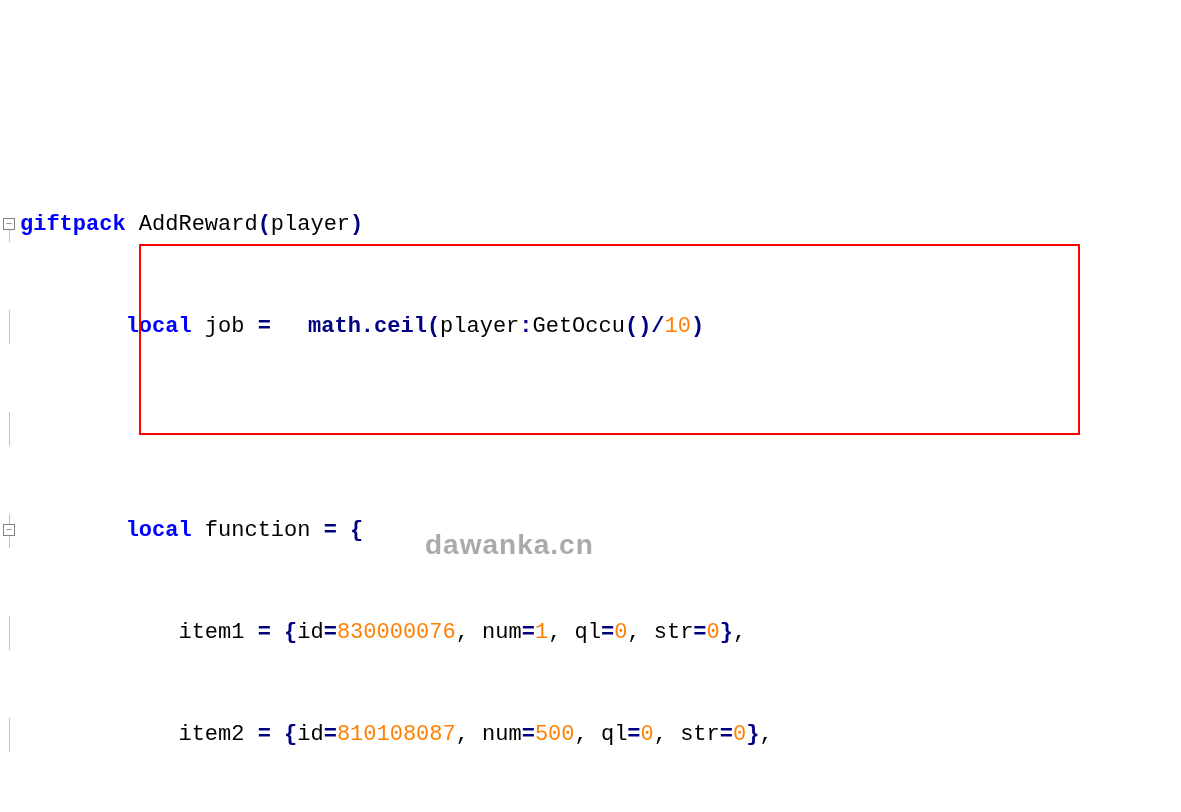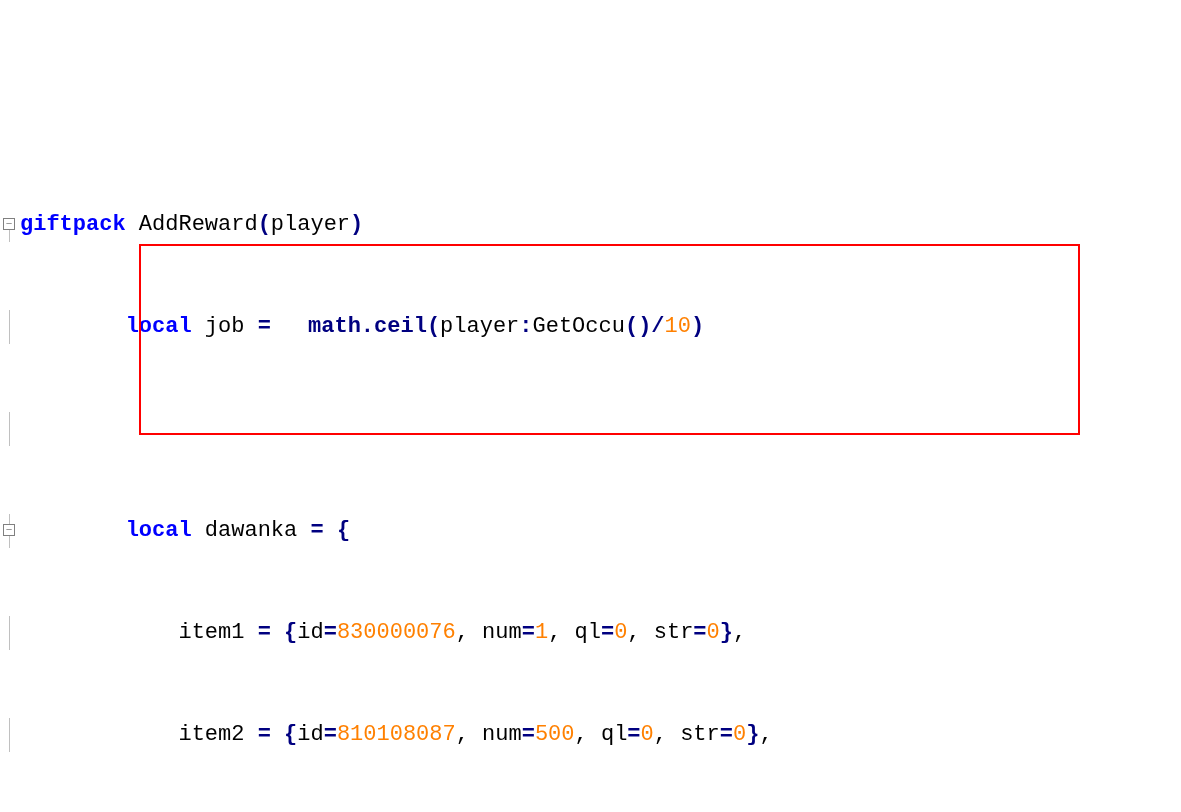--- a/index.html
+++ b/index.html
@@ -90,21 +90,21 @@
 
 <div class="line">
 <div class="gutter"><div class="fold-line"></div></div>
 <div class="content">        <span class="kw">local</span> <span class="ident">job</span> <span class="op">=</span> <span class="mathf">math.ceil</span><span class="paren">(</span><span class="ident">player</span><span class="op">:</span><span class="ident">GetOccu</span><span class="paren">(</span><span class="paren">)</span><span class="op">/</span><span class="num">10</span><span class="paren">)</span></div>
 </div>
 
 <div class="line"><div class="gutter"><div class="fold-line"></div></div><div class="content"></div></div>
 
 <div class="line">
 <div class="gutter"><div class="fold-line fold-line-top"></div><div class="fold-box">−</div><div class="fold-line fold-line-bottom"></div></div>
-<div class="content">        <span class="kw">local</span> <span class="ident">dawanka</span> <span class="op">=</span> <span class="op">{</span></div>
+<div class="content">        <span class="kw">local</span> <span class="ident">function</span> <span class="op">=</span> <span class="op">{</span></div>
 </div>
 
 <div class="line">
 <div class="gutter"><div class="fold-line"></div></div>
 <div class="content">            <span class="ident">item1</span> <span class="op">=</span> <span class="op">{</span><span class="ident">id</span><span class="op">=</span><span class="num">830000076</span><span class="punct">,</span> <span class="ident">num</span><span class="op">=</span><span class="num">1</span><span class="punct">,</span> <span class="ident">ql</span><span class="op">=</span><span class="num">0</span><span class="punct">,</span> <span class="ident">str</span><span class="op">=</span><span class="num">0</span><span class="op">}</span><span class="punct">,</span></div>
 </div>
 
 <div class="line">
 <div class="gutter"><div class="fold-line"></div></div>
 <div class="content">            <span class="ident">item2</span> <span class="op">=</span> <span class="op">{</span><span class="ident">id</span><span class="op">=</span><span class="num">810108087</span><span class="punct">,</span> <span class="ident">num</span><span class="op">=</span><span class="num">500</span><span class="punct">,</span> <span class="ident">ql</span><span class="op">=</span><span class="num">0</span><span class="punct">,</span> <span class="ident">str</span><span class="op">=</span><span class="num">0</span><span class="op">}</span><span class="punct">,</span></div>
@@ -138,17 +138,18 @@
 
 
 
 
 
 
 
 
 
 <div class="highlight-box" id="hlbox" style="left: 139px; top: 104px; width: 941px; height: 191px;"></div>
+<div class="watermark" style="left:425px; top:388px;">dawanka.cn</div>
 
 </div>
 
 
 
 
 </body></html>

